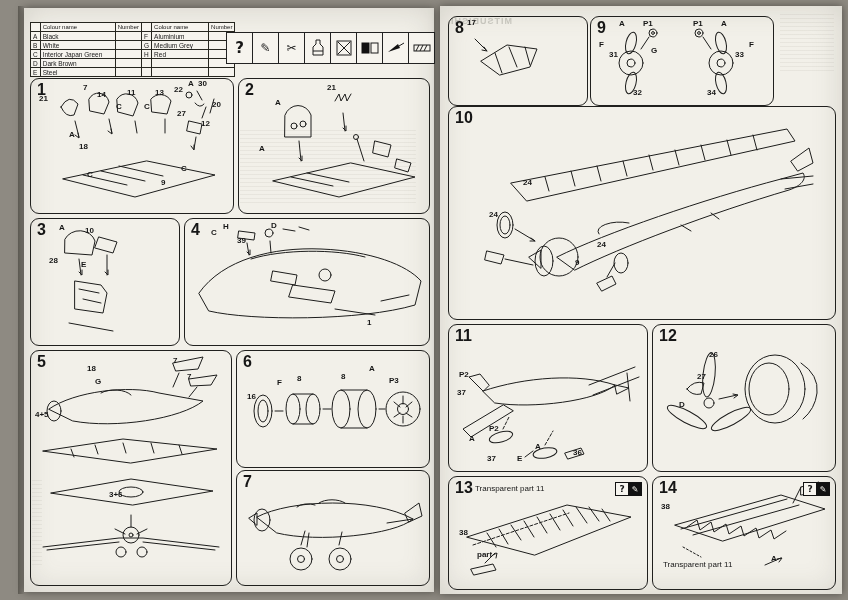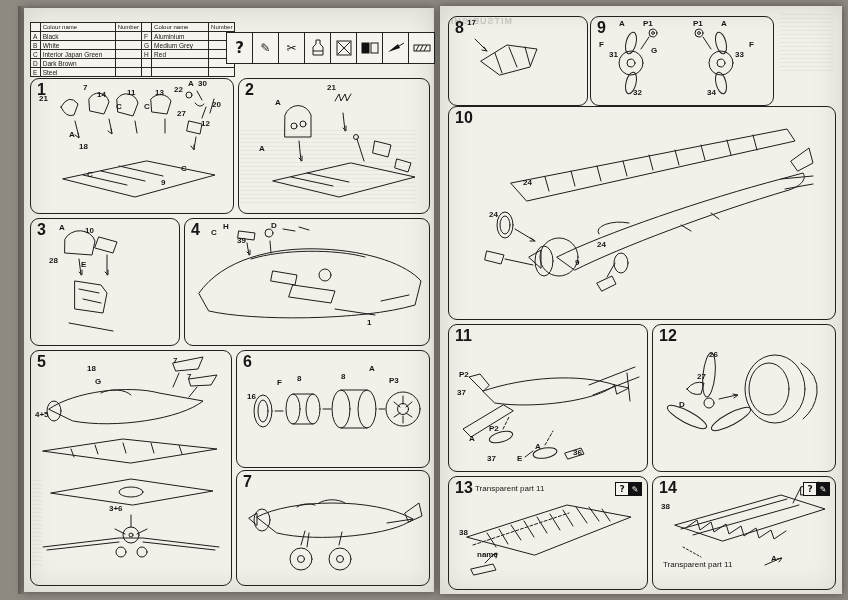--- a/index.html
+++ b/index.html
@@ -243,21 +243,21 @@
       <path d="M100,164 l0,12 M84,178 l10,5 M116,178 l-10,5"></path>
       <circle cx="90" cy="201" r="5" fill="#222"></circle>
       <circle cx="111" cy="201" r="5" fill="#222"></circle>
     </svg>
     <span class="stepnum">5</span>
     <span class="callout" style="left:56px;top:14px">18</span>
     <span class="callout" style="left:64px;top:27px">G</span>
     <span class="callout" style="left:142px;top:6px">7</span>
     <span class="callout" style="left:156px;top:22px">7</span>
     <span class="callout" style="left:4px;top:60px">4+5</span>
-    <span class="callout" style="left:78px;top:154px">3+6</span>
+    <span class="callout" style="left:78px;top:140px">3+6</span>
   </section>
 
   <section class="panel" style="left:212px;top:342px;width:192px;height:116px;">
     <svg class="art" viewBox="0 0 192 116">
       <ellipse cx="26" cy="60" rx="9" ry="16"></ellipse>
         <ellipse cx="26" cy="60" rx="5" ry="11"></ellipse>
       <ellipse cx="56" cy="58" rx="7" ry="15"></ellipse>
         <ellipse cx="76" cy="58" rx="7" ry="15"></ellipse>
       <path d="M56,43 L76,43 M56,73 L76,73"></path>
       <ellipse cx="104" cy="58" rx="9" ry="19"></ellipse>
@@ -424,21 +424,21 @@
       <path d="M36,86 l10,-10"></path>
       <path d="M44,78 l4,-2 -1,5"></path>
     </svg>
     <span class="stepnum">13</span>
     <span class="smalltext" style="left:26px;top:8px;">Transparent part 11</span>
     <div class="badge">
       <span class="bq">?</span>
       <span class="bp">✎</span>
     </div>
     <span class="callout" style="left:10px;top:52px">38</span>
-    <span class="callout" style="left:28px;top:74px">name</span>
+    <span class="callout" style="left:28px;top:74px">part</span>
   </section>
 
   <section class="panel" style="left:212px;top:470px;width:182px;height:112px;">
     <svg class="art" viewBox="0 0 182 112">
       <path d="M22,48 L128,18 L172,32 L70,64 Z"></path>
       <path d="M28,52 L134,22 M40,58 L146,28"></path>
       <path d="M34,50 l10,-7 3,10 11,-8 3,10 12,-8 3,10 12,-8 3,10 12,-8 3,10 12,-8 3,9 12,-8"></path>
       <path d="M148,10 l18,-5 -2,11 -16,2 z"></path>
       <path d="M148,10 l-8,16"></path>
       <path d="M112,88 l16,-7"></path>

